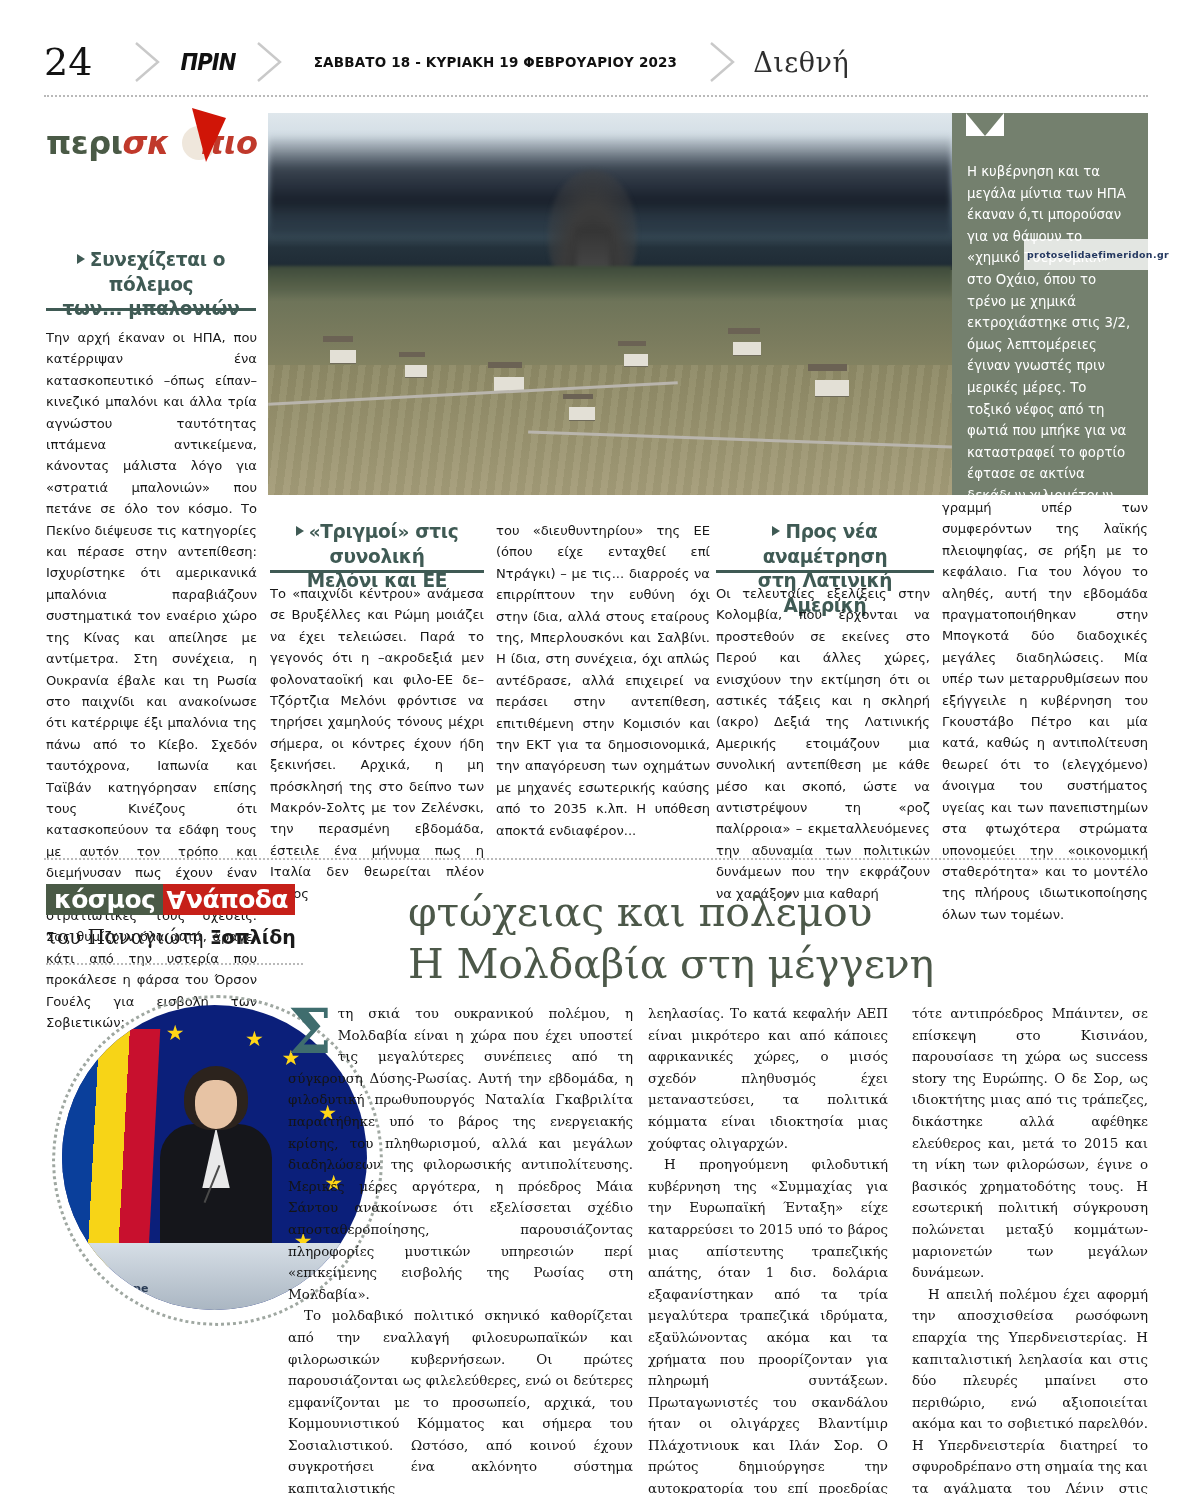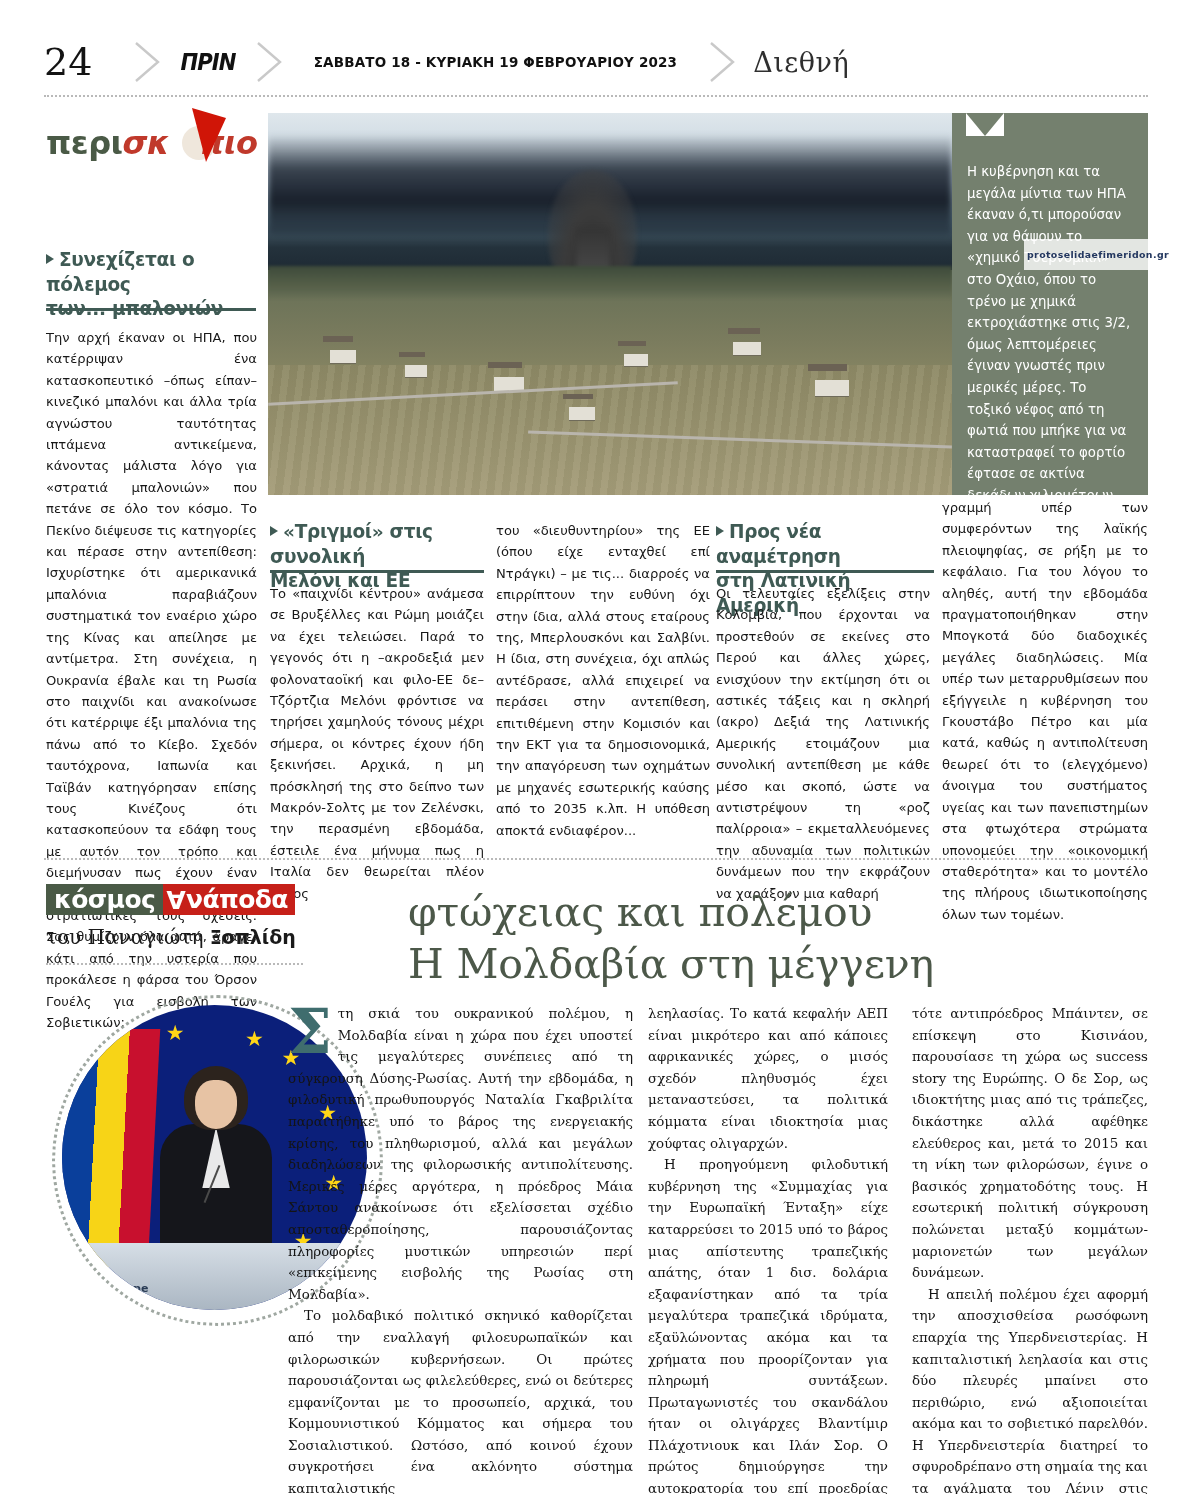--- a/index.html
+++ b/index.html
@@ -71,20 +71,21 @@
   }
 
   
   .kicker{
     position:absolute;
     font-family:"DejaVu Sans", sans-serif;
     font-weight:bold;
     font-size:18.5px;line-height:1.33;
     color:#3f5a54;
     letter-spacing:-.3px;
+    text-align:center;
   }
   .kicker .tri{
     display:inline-block;width:0;height:0;
     border-left:8px solid #3f5a54;
     border-top:5.5px solid transparent;
     border-bottom:5.5px solid transparent;
     margin-right:5px;vertical-align:2px;
   }
   .kickrule{
     position:absolute;height:3px;background:#3f5a54;

